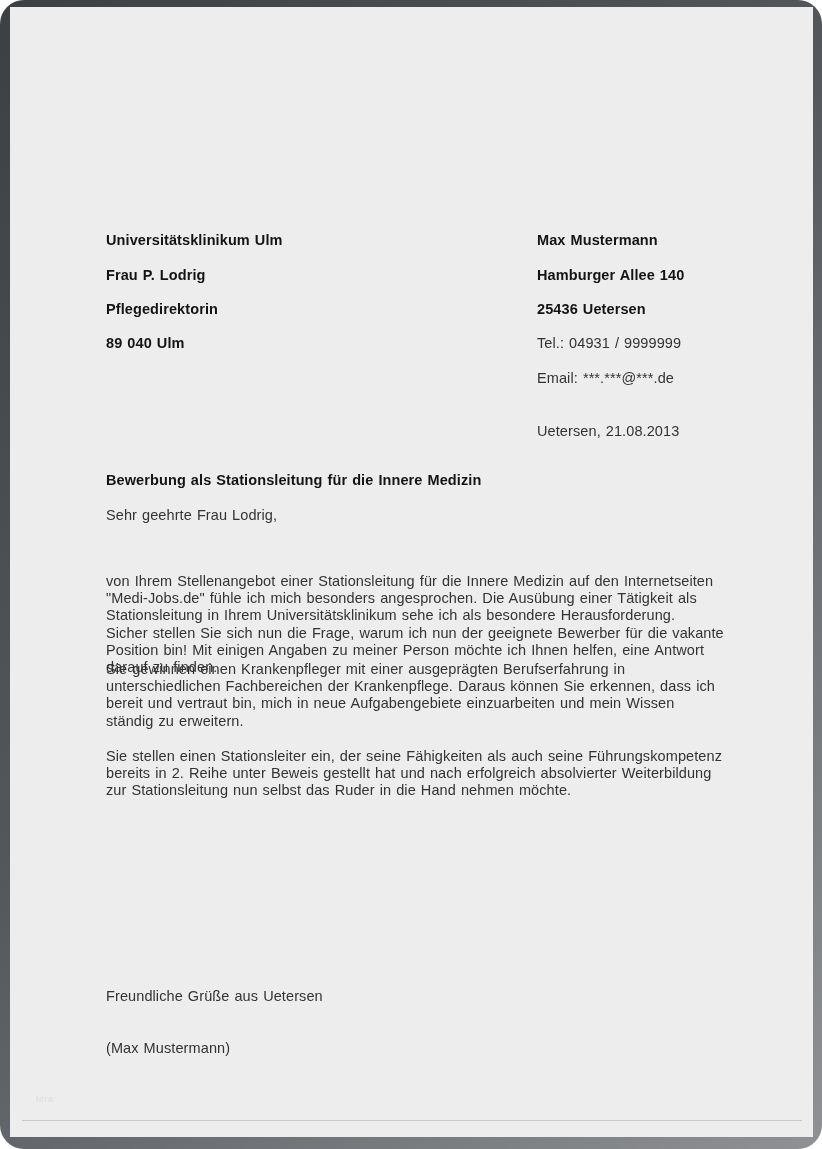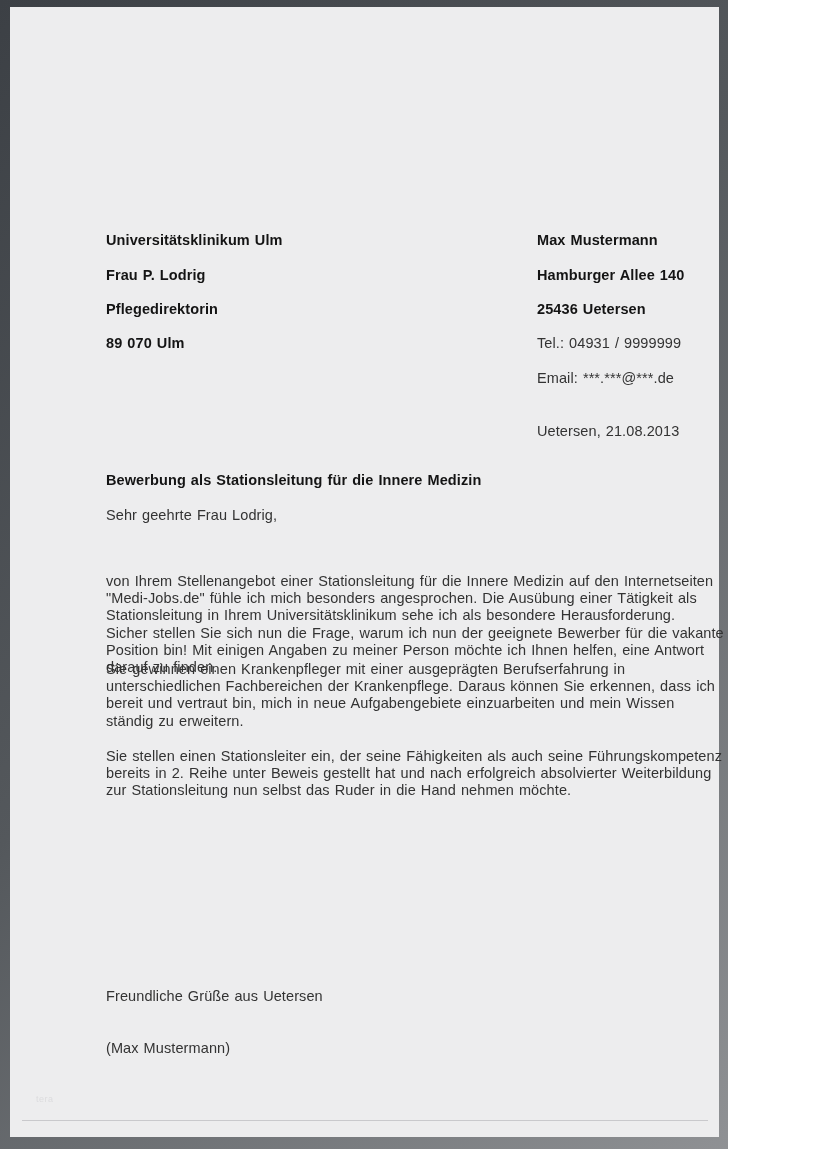--- a/index.html
+++ b/index.html
@@ -3,22 +3,23 @@
 <meta charset="utf-8">
 <style>
   html,body { margin:0; padding:0; }
   body {
     width:822px; height:1149px;
     font-family:"Liberation Sans","DejaVu Sans",sans-serif;
     overflow:hidden;
   }
   .frame {
     position:relative;
-    width:728px; height:1149px;
+    width:822px; height:1149px;
     background:linear-gradient(135deg,#3c4045 0%,#54585c 45%,#8f9194 100%);
+    border-radius:24px;
   }
   .page {
     position:absolute;
     left:10px; top:7px; right:9px; bottom:12px;
     background:#ededee;
   }
   .page-bottom-line {
     position:absolute;
     left:12px; right:11px; bottom:16px;
     height:1px; background:#c9c9cc;
@@ -49,21 +50,21 @@
 
 <div class="frame">
   <div class="page">
     <div class="page-bottom-line"></div>
   </div>
 
   <div class="block bold" style="left:106px; top:215px;">
     <span class="addr-line">Universitätsklinikum Ulm</span>
     <span class="addr-line">Frau P. Lodrig</span>
     <span class="addr-line">Pflegedirektorin</span>
-    <span class="addr-line">89 070 Ulm</span>
+    <span class="addr-line">89 040 Ulm</span>
   </div>
 
   <div class="block" style="left:537px; top:215px;">
     <span class="addr-line bold">Max Mustermann</span>
     <span class="addr-line bold">Hamburger Allee 140</span>
     <span class="addr-line bold">25436 Uetersen</span>
     <span class="addr-line">Tel.: 04931 / 9999999</span>
     <span class="addr-line">Email: ***.***@***.de</span>
   </div>
 

